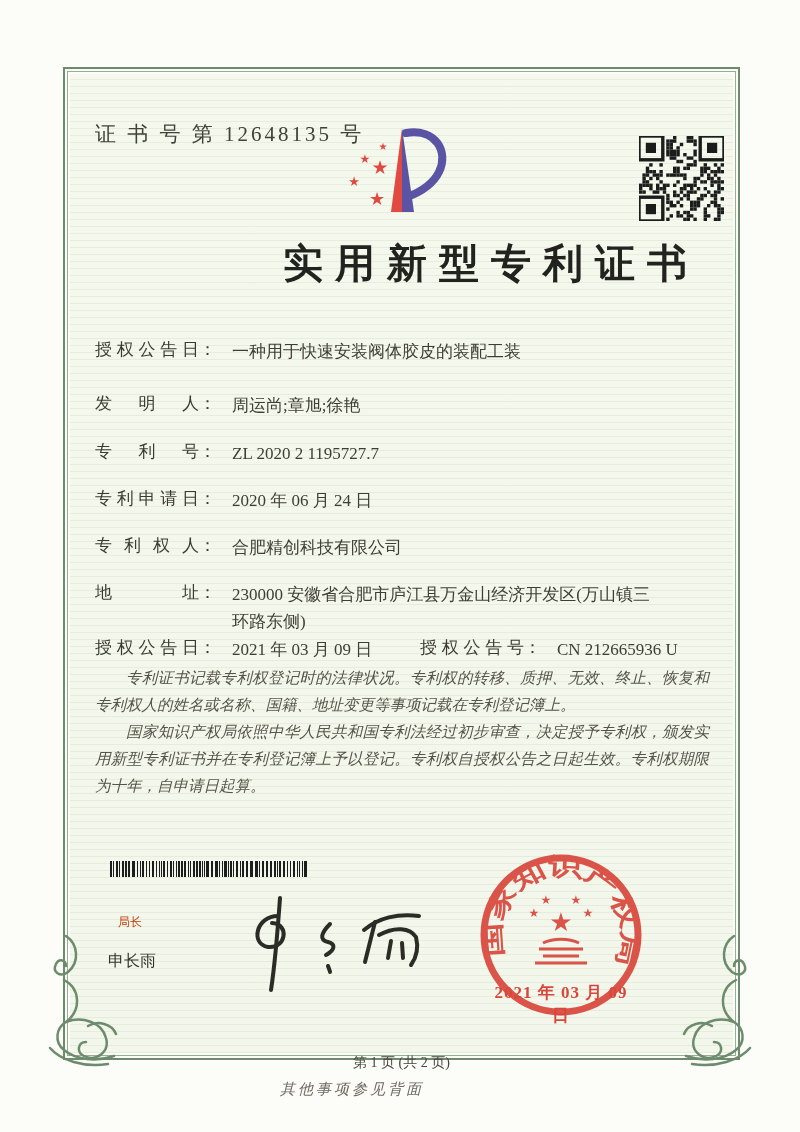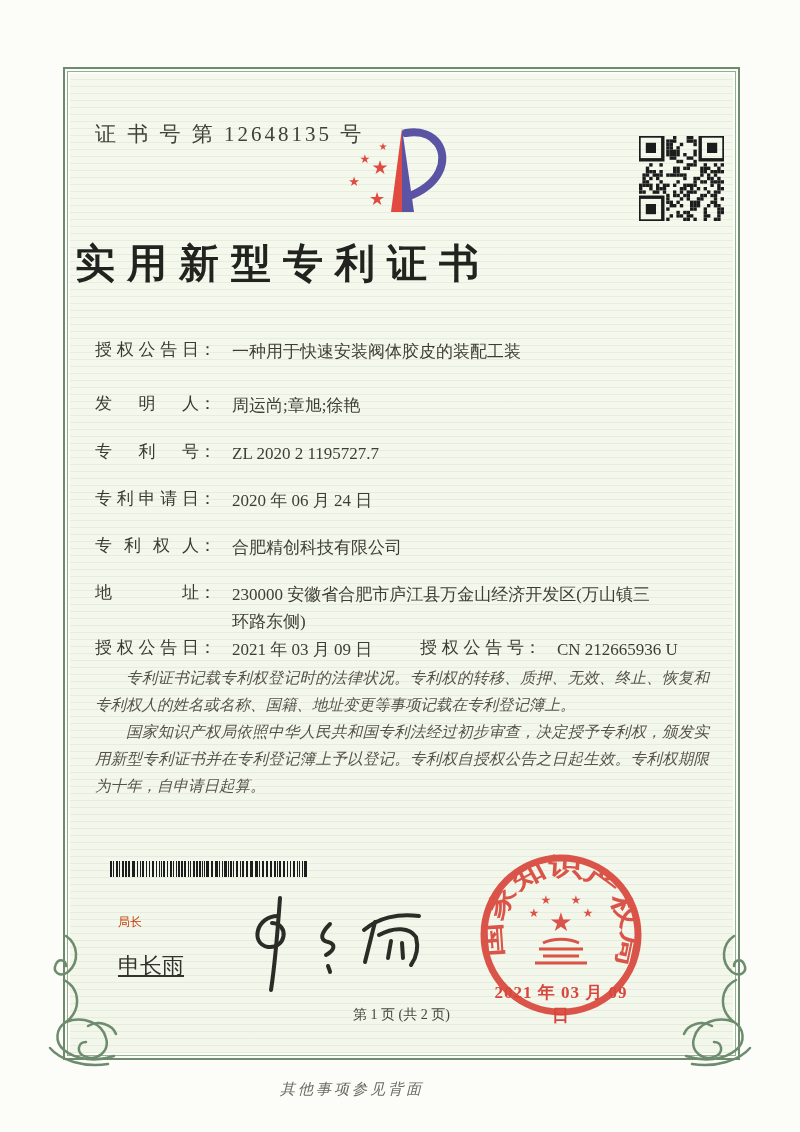--- a/index.html
+++ b/index.html
@@ -8,41 +8,41 @@
   
   .frame{position:absolute;left:63px;top:67px;width:677px;height:993px;
          border:2px solid #6d8c6d;box-sizing:border-box;}
   .frame-inner{position:absolute;inset:2px;border:1px solid #96ae93;}
   .frame-bg{position:absolute;inset:5px;background:
       repeating-linear-gradient(0deg,rgba(148,176,130,.14) 0 1px,rgba(0,0,0,0) 1px 7px),
       linear-gradient(#f5f8ed,#f3f6ea);}
   .cert-no{position:absolute;left:95px;top:120px;font-size:21px;letter-spacing:3px;color:#41413a;}
   .logo{position:absolute;left:333px;top:112px;width:135px;height:122px;}
   .qr{position:absolute;left:639px;top:136px;width:85px;height:85px;}
-  .title{position:absolute;left:63px;top:236px;width:613px;text-align:left;
-         font-size:40px;font-weight:bold;letter-spacing:12px;color:#22221f;text-indent:12px;}
+  .title{position:absolute;left:63px;top:236px;width:613px;text-align:right;
+         font-size:40px;font-weight:bold;letter-spacing:12px;color:#22221f;text-indent:12px;padding-left:23px;}
   .fields{position:absolute;left:95px;top:0;width:614px;font-size:17px;}
   .row{position:absolute;left:0;white-space:nowrap;}
   .row .val{white-space:pre-line;margin-left:8px;}
   .lbl{display:inline-block;width:104px;text-align:justify;text-align-last:justify;
        vertical-align:top;color:#3a3a32;}
   .colon{display:inline-block;margin-right:8px;}
   .val{display:inline-block;vertical-align:top;color:#3f3e36;line-height:27px;max-width:495px;}
   .row2col .grp2{position:absolute;left:325px;top:0;}
   .paras{position:absolute;left:95px;top:664px;width:614px;font-size:15.5px;line-height:27px;
          color:#56534a;font-style:italic;text-align:justify;}
   .paras p{margin:0;text-indent:2em;}
   .barcode{position:absolute;left:110px;top:861px;width:198px;height:16px;}
   .sig-title{position:absolute;left:118px;top:914px;font-size:12px;color:#c2410c;}
-  .sig-name{position:absolute;left:118px;top:951px;font-size:22px;color:#33332c;text-decoration:underline;}
+  .sig-name{position:absolute;left:108px;top:951px;font-size:16px;color:#33332c;}
   .sig-script{position:absolute;left:238px;top:886px;width:225px;height:112px;}
   .seal{position:absolute;left:477px;top:851px;width:168px;height:168px;opacity:.92;}
   .seal-date{position:absolute;left:485px;top:981px;width:152px;text-align:center;
              font-size:17px;font-weight:bold;color:#d8473c;letter-spacing:1px;}
-  .page-foot{position:absolute;left:63px;top:1006px;width:677px;text-align:center;
+  .page-foot{position:absolute;left:63px;top:1054px;width:677px;text-align:center;
              font-size:14px;color:#45453d;}
   .back-note{position:absolute;left:0;top:1080px;width:704px;text-align:center;
              font-size:15px;font-style:italic;color:#6b695f;letter-spacing:3px;}
   .orn{position:absolute;width:130px;height:140px;}
   .orn-bl{left:36px;top:930px;}
   .orn-br{left:634px;top:930px;transform:scaleX(-1);}
 </style>
 </head>
 <body>
 

